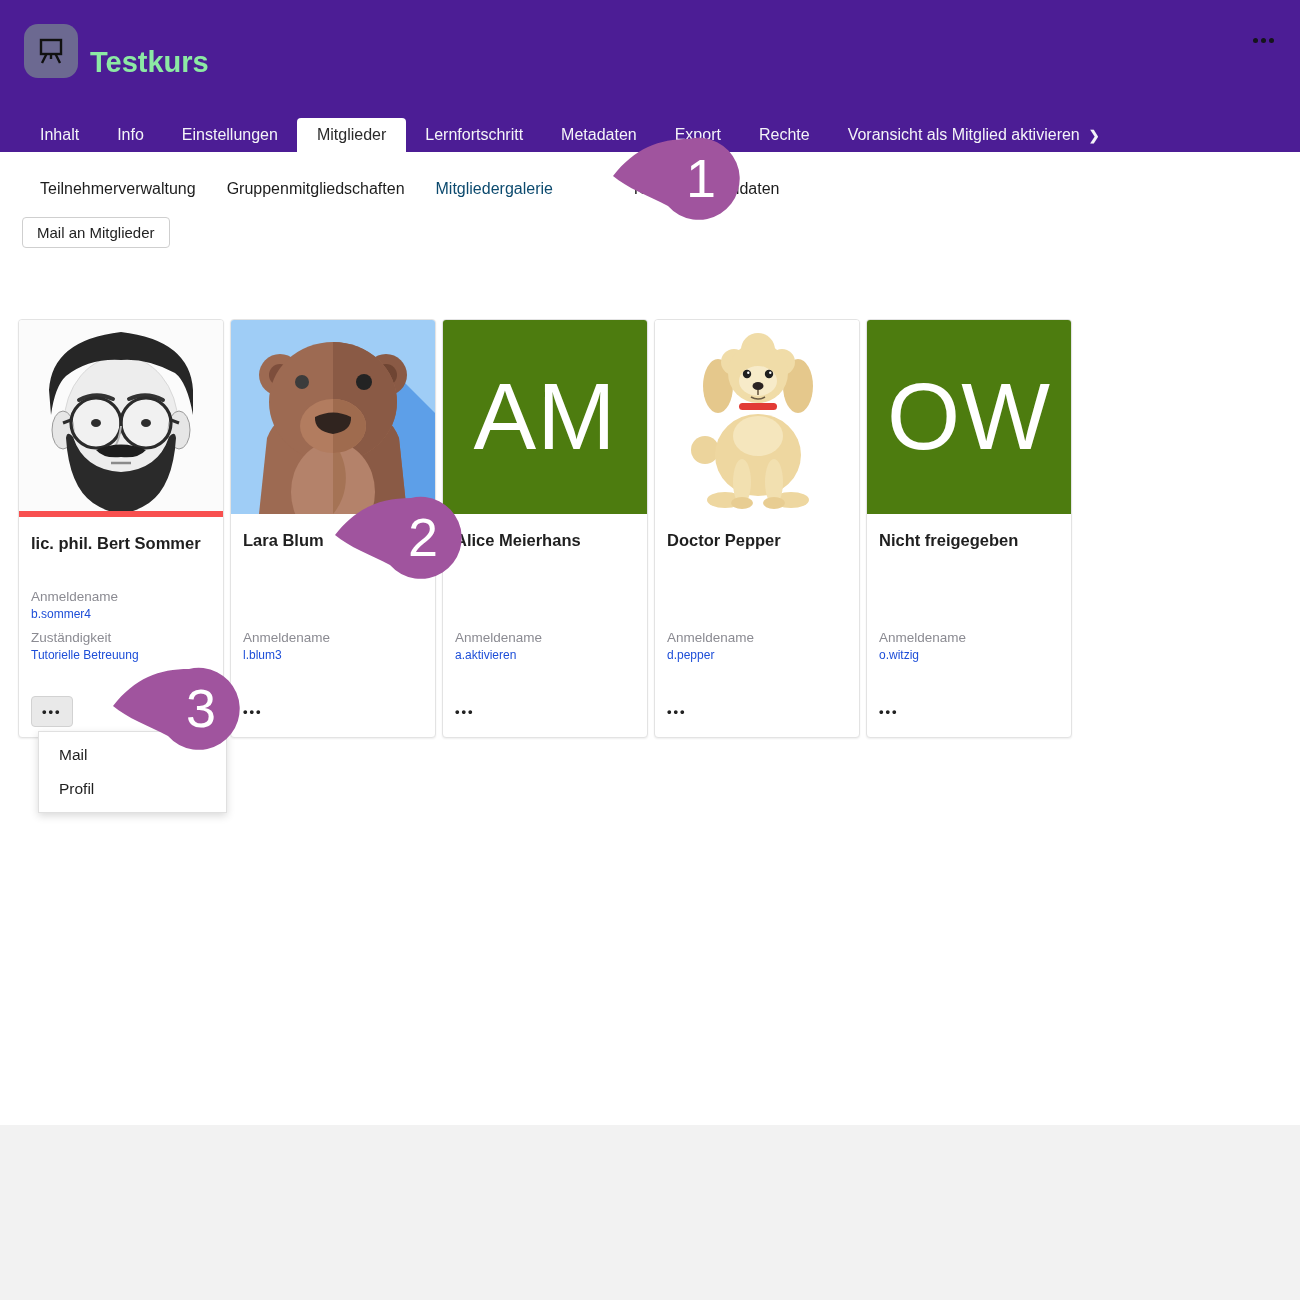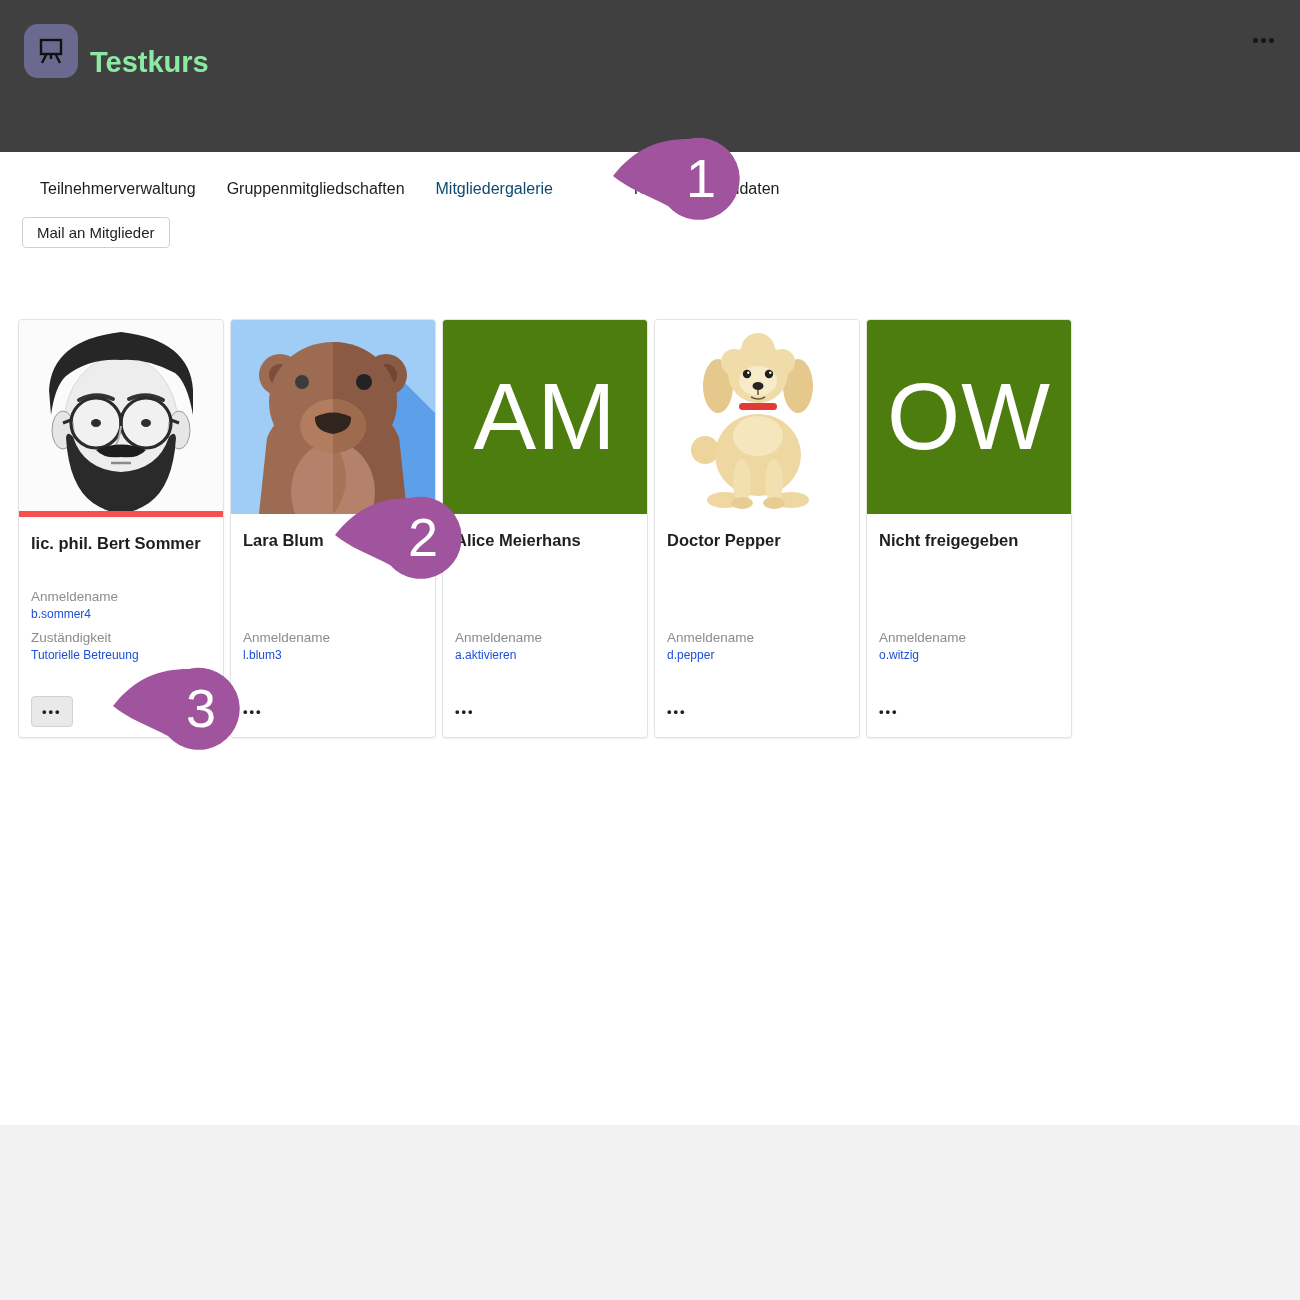--- a/index.html
+++ b/index.html
@@ -2,21 +2,21 @@
 <html><head>
 <meta charset="utf-8">
 <style>
   html,body{margin:0;padding:0;}
   body{
     width:1300px;height:1300px;position:relative;overflow:hidden;
     background:#ffffff;font-family:"Liberation Sans",sans-serif;
     -webkit-font-smoothing:antialiased;
   }
   
-  .header{position:absolute;left:0;top:0;width:1300px;height:152px;background:#404040;}
+  .header{position:absolute;left:0;top:0;width:1300px;height:152px;background:#4c1d95;}
   .logo-tile{position:absolute;left:24px;top:24px;width:54px;height:54px;border-radius:14px;background:#6c6991;display:flex;align-items:center;justify-content:center;}
   .course-title{position:absolute;left:90px;top:46px;font-size:29px;font-weight:700;color:#8ce9a4;}
   .header-more{position:absolute;right:26px;top:38px;display:flex;gap:3px;cursor:pointer;}
   .header-more i{width:5px;height:5px;border-radius:50%;background:#15151c;display:block;}
   .tabbar{position:absolute;left:0;bottom:0;width:1300px;height:34px;display:flex;align-items:stretch;padding-left:21px;box-sizing:border-box;}
   .tab{display:flex;align-items:center;padding:0 19px;color:#f4f4f8;font-size:16px;white-space:nowrap;cursor:pointer;}
   .tab.active{background:#ffffff;color:#2b2b2b;padding:0 20px;border-radius:4px 4px 0 0;}
   .tab .chev{font-size:13px;margin-left:9px;font-weight:700;}
   
   .subnav{position:absolute;left:0;top:152px;width:1300px;height:46px;background:#fff;display:flex;align-items:flex-end;gap:31px;padding-left:40px;box-sizing:border-box;}
@@ -57,20 +57,34 @@
       <line x1="21.5" y1="20" x2="26" y2="29" stroke="#111" stroke-width="2.4"></line>
     </svg>
   </div>
   <div class="course-title">Testkurs</div>
   <div class="header-more">
       <i></i>
       <i></i>
       <i></i>
     </div>
 
+  <div class="tabbar">
+    <div class="tab">Inhalt</div>
+    <div class="tab">Info</div>
+    <div class="tab">Einstellungen</div>
+    <div class="tab active">Mitglieder</div>
+    <div class="tab">Lernfortschritt</div>
+    <div class="tab">Metadaten</div>
+    <div class="tab">Export</div>
+    <div class="tab">Rechte</div>
+    <div class="tab">
+      <span>Voransicht als Mitglied aktivieren</span>
+      <span class="chev">❯</span>
+    </div>
+  </div>
 </div>
 
 <div class="subnav">
   <a>Teilnehmerverwaltung</a>
   <a>Gruppenmitgliedschaften</a>
   <a class="active">Mitgliedergalerie</a>
   <a style="margin-left:47px;">Teilnehmendendaten</a>
 </div>
 
 <button class="mail-btn">Mail an Mitglieder</button>
@@ -105,20 +119,24 @@
     <div class="fields">
       <div class="f-label">Anmeldename</div>
       <div class="f-value">b.sommer4</div>
       <div class="f-label">Zuständigkeit</div>
       <div class="f-value">Tutorielle Betreuung</div>
     </div>
     <div class="actions">
       <span class="more-btn">
         <span class="dots">•••</span>
       </span>
+    </div>
+    <div class="ctx-menu">
+      <div class="ctx-item">Mail</div>
+      <div class="ctx-item">Profil</div>
     </div>
   </div>
 
   <div class="card">
     <div class="photo">
       <svg width="204" height="194" viewBox="0 0 204 194" preserveAspectRatio="none">
         <rect width="204" height="194" fill="#9fcdf6"></rect>
         <polygon points="153,42 204,93 204,194 110,194" fill="#5d9fe8"></polygon>
         <path d="M28,194 L36,118 Q46,92 76,90 L128,90 Q158,92 168,118 L176,194 Z" fill="#9d6a52"></path>
         <path d="M102,90 L128,90 Q158,92 168,118 L176,194 L102,194 Z" fill="#8a5a45"></path>

